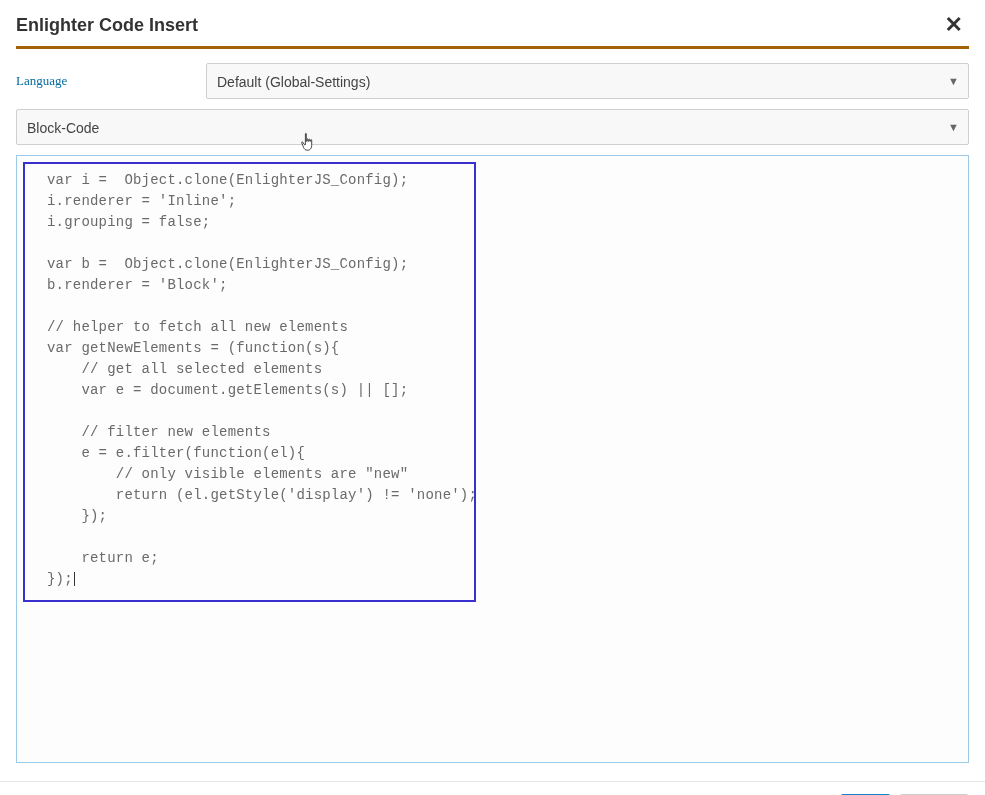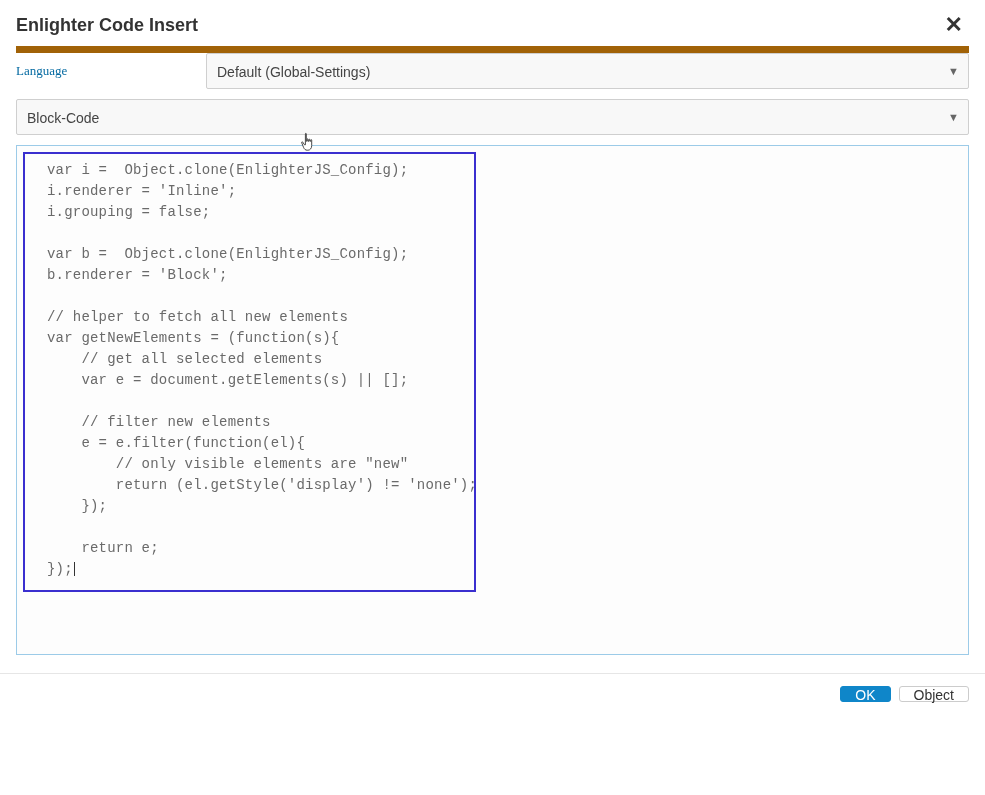--- a/index.html
+++ b/index.html
@@ -13,22 +13,23 @@
     overflow: hidden;
     position: relative;
   }
   .dialog {
     padding: 12px 16px 0 16px;
   }
   .header {
     display: flex;
     align-items: center;
     justify-content: space-between;
-    border-bottom: 7px solid #a16207;
+    border-bottom: 3px solid #a16207;
     padding-bottom: 8px;
+    margin-bottom: 14px;
   }
   .title {
     font-size: 18px;
     font-weight: 600;
     color: #333;
   }
   .close {
     font-size: 22px;
     font-weight: bold;
     color: #333;
@@ -79,21 +80,21 @@
   }
   .check-cell input[type="checkbox"] {
     width: 16px;
     height: 16px;
     cursor: pointer;
   }
   .code-container {
     margin-top: 8px;
     border: 1px solid #9ccbe8;
     background: #fdfdfd;
-    height: 510px;
+    height: 608px;
     padding: 6px;
   }
   .code-highlight {
     border: 2px solid #3a2fcf;
     width: 453px;
     min-height: 440px;
     padding: 6px 10px 10px 22px;
     display: inline-block;
   }
   .code-text {

